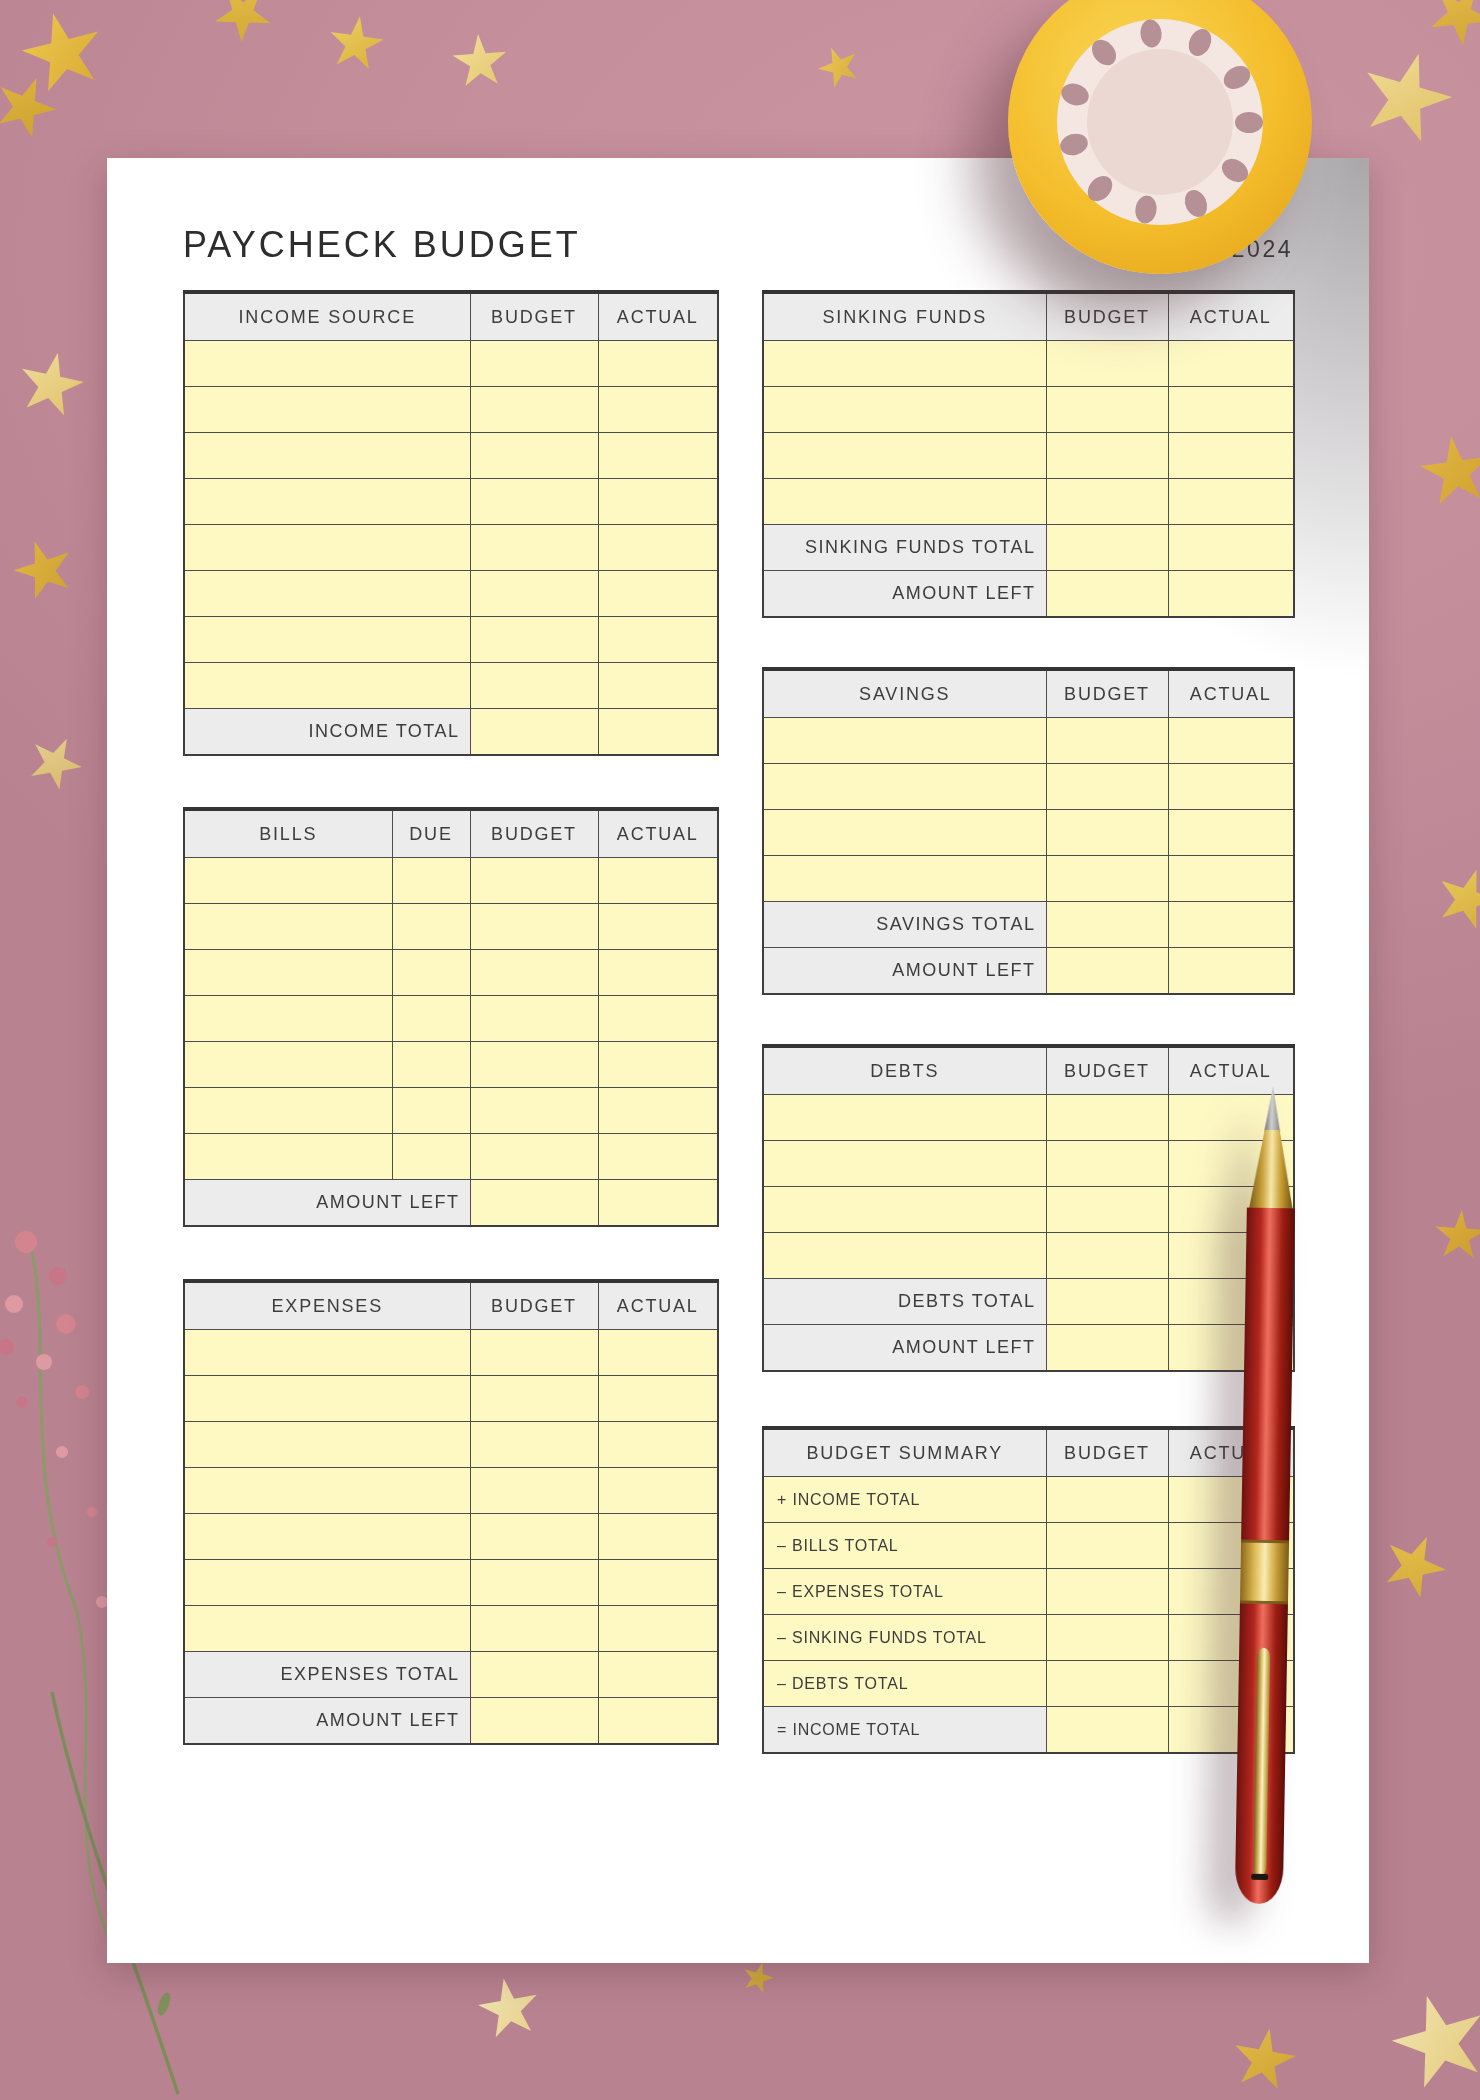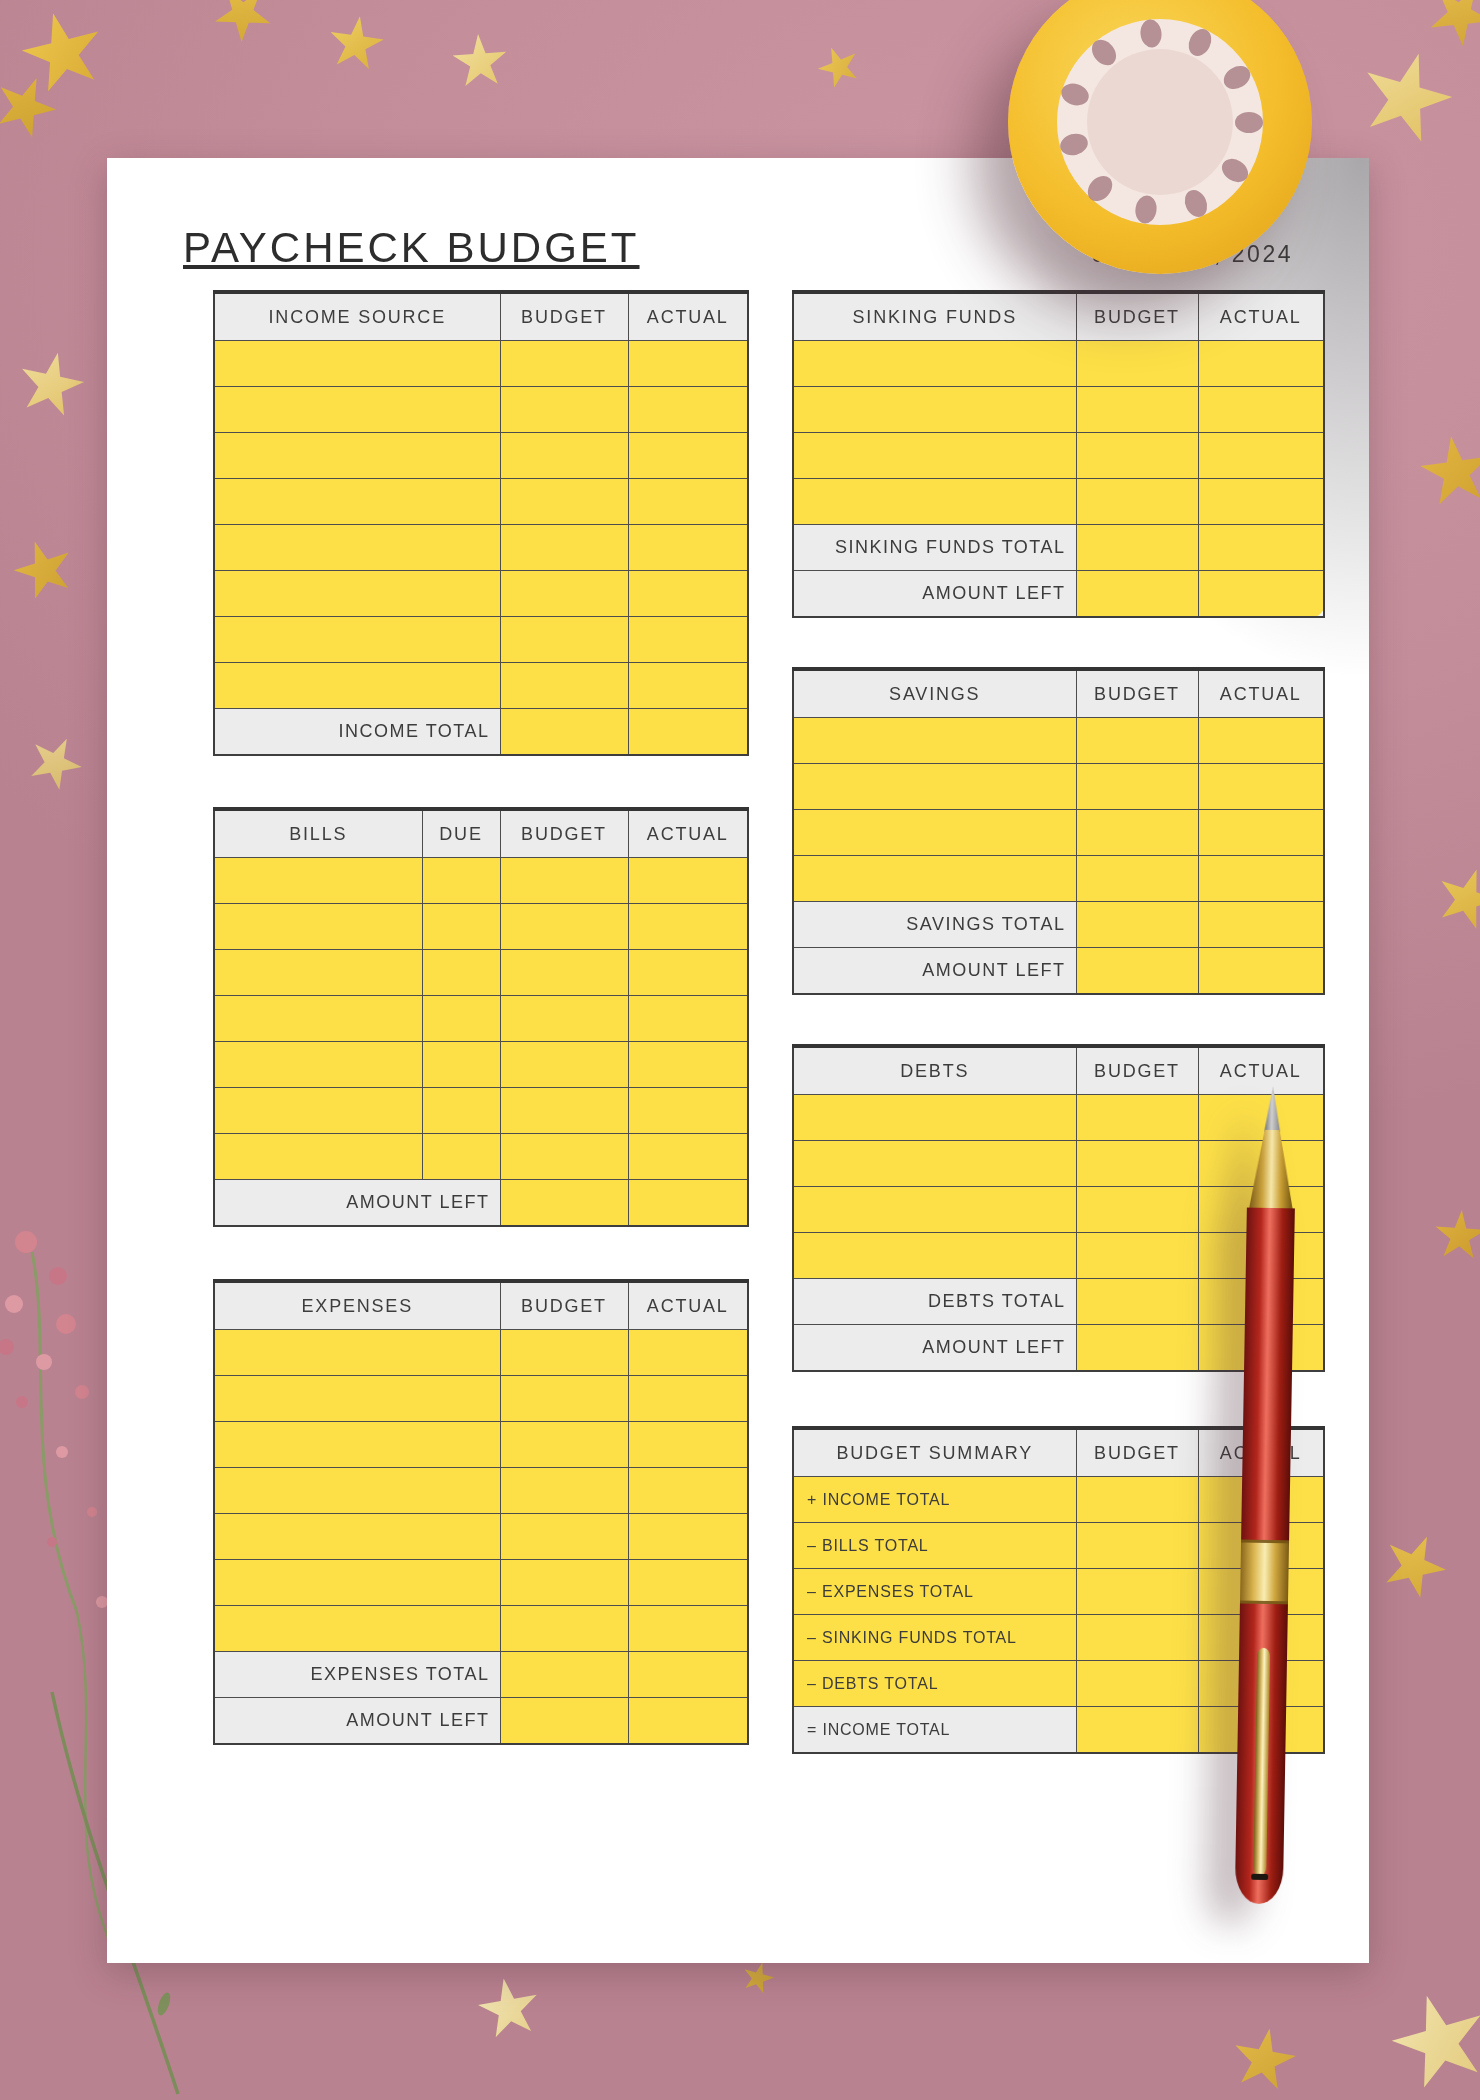--- a/index.html
+++ b/index.html
@@ -21,31 +21,30 @@
     box-shadow:0 10px 34px rgba(70,40,50,.28);
   }
   .corner-shade{
     position:absolute;right:0;top:0;width:360px;height:540px;z-index:1;pointer-events:none;
     background:radial-gradient(ellipse at 98% 0%, rgba(100,95,100,.55) 0%, rgba(120,115,120,.28) 38%, rgba(255,255,255,0) 68%);
   }
   .page-header{
     position:absolute;left:76px;top:66px;width:1110px;height:52px;
     display:flex;justify-content:space-between;align-items:baseline;z-index:2;
   }
-  .page-title{font-size:42px;letter-spacing:3px;color:#2d2d2d;font-weight:400;text-decoration:underline;}
+  .page-title{font-size:36px;letter-spacing:3px;color:#2d2d2d;font-weight:400;}
   .page-date{font-size:23px;letter-spacing:2.5px;color:#3a3a3a;}
   .col{position:absolute;top:132px;z-index:2;}
   .col-left{left:76px;width:534px;}
   .col-right{left:655px;width:531px;}
   
   table.budget-table{
-    border-collapse:collapse;table-layout:fixed;width:100%;background:#fde047;
+    border-collapse:collapse;table-layout:fixed;width:100%;background:#fef9c3;
     border:2px solid #3e3e3e;border-top:4px solid #343434;
     color:#3d3d3d;
-    margin-left:30px;
   }
   .budget-table th,.budget-table td{border:1px solid #4d4d4d;padding:0;overflow:hidden;}
   .budget-table th{
     background:#ececec;font-weight:400;font-size:18px;letter-spacing:1.8px;height:46px;color:#3d3d3d;
   }
   .budget-table tr.r td{height:45px;}
   td.total-label{
     background:#ececec;text-align:right;padding-right:10px;
     font-size:18px;letter-spacing:1.5px;color:#3c3c3c;
   }

